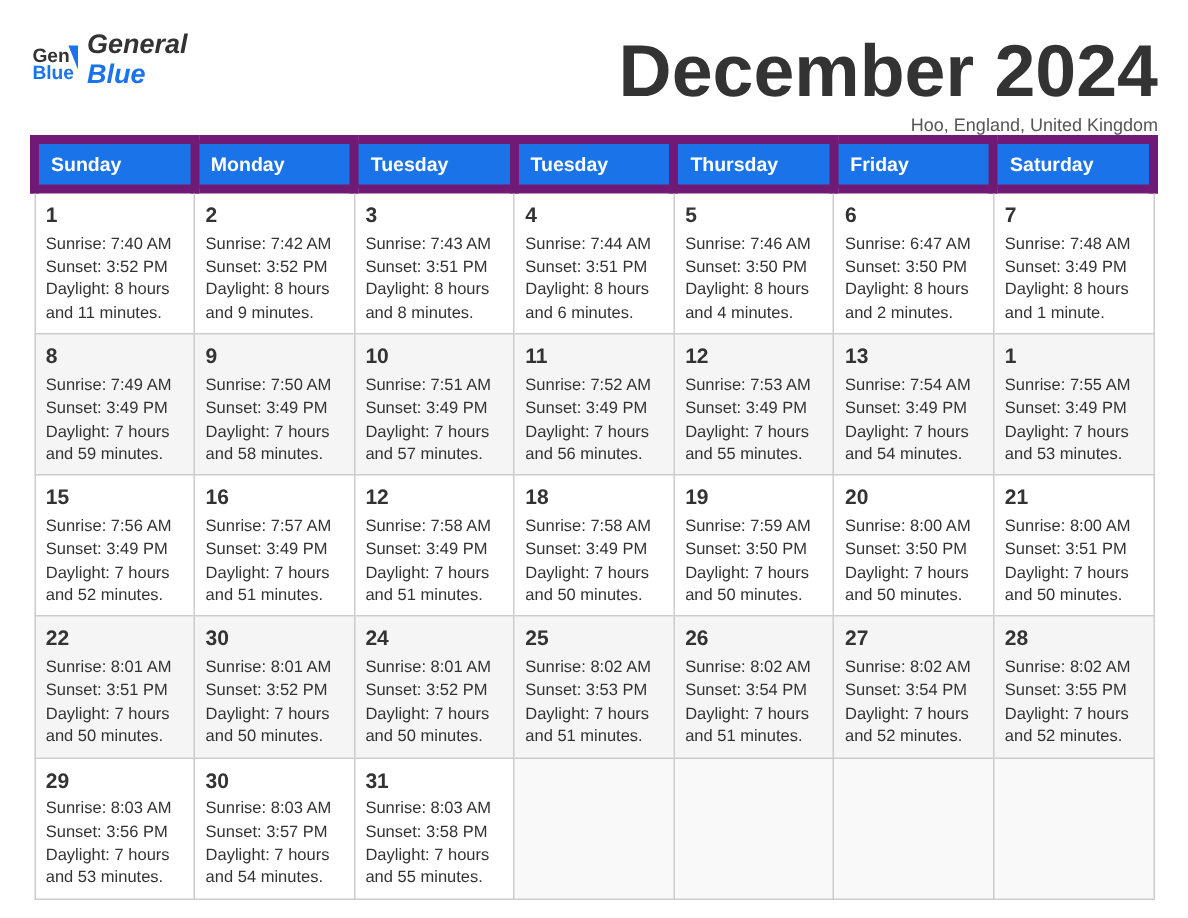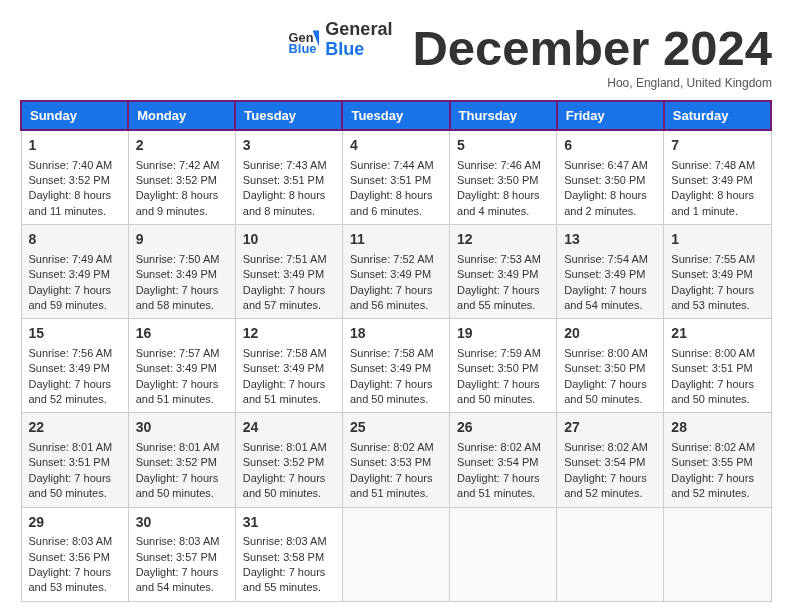--- a/index.html
+++ b/index.html
@@ -5,38 +5,37 @@
     * { box-sizing: border-box; margin: 0; padding: 0; }
     body {
       font-family: Arial, sans-serif;
       background: #fff;
       width: 792px;
       min-height: 612px;
       padding: 20px;
     }
     .header {
       display: flex;
-      justify-content: flex-end;
+      justify-content: space-between;
       align-items: flex-start;
-      margin-bottom: 10px;
-      gap: 20px;
     }
     .logo {
       display: flex;
       align-items: center;
       gap: 6px;
     }
     .logo-text {
       font-size: 18px;
       font-weight: bold;
       color: #333;
       line-height: 1.1;
     }
     .logo-text span {
       color: #1a73e8;
+      font-style: italic;
     }
     .logo-icon {
       width: 32px;
       height: 32px;
     }
     .title-block {
       text-align: right;
     }
     .month-title {
       font-size: 49px;
@@ -52,21 +51,21 @@
       border-collapse: collapse;
       font-size: 11px;
     }
     .calendar th {
       background-color: #1a73e8;
       color: #fff;
       text-align: left;
       padding: 6px 8px;
       font-size: 13px;
       font-weight: bold;
-      border: 2px solid #701a75;
+      border: 6px solid #701a75;
     }
     .calendar td {
       border: 1px solid #ccc;
       vertical-align: top;
       padding: 5px 7px;
       width: calc(100% / 7);
       background: #fff;
       color: #333;
       line-height: 1.4;
     }

